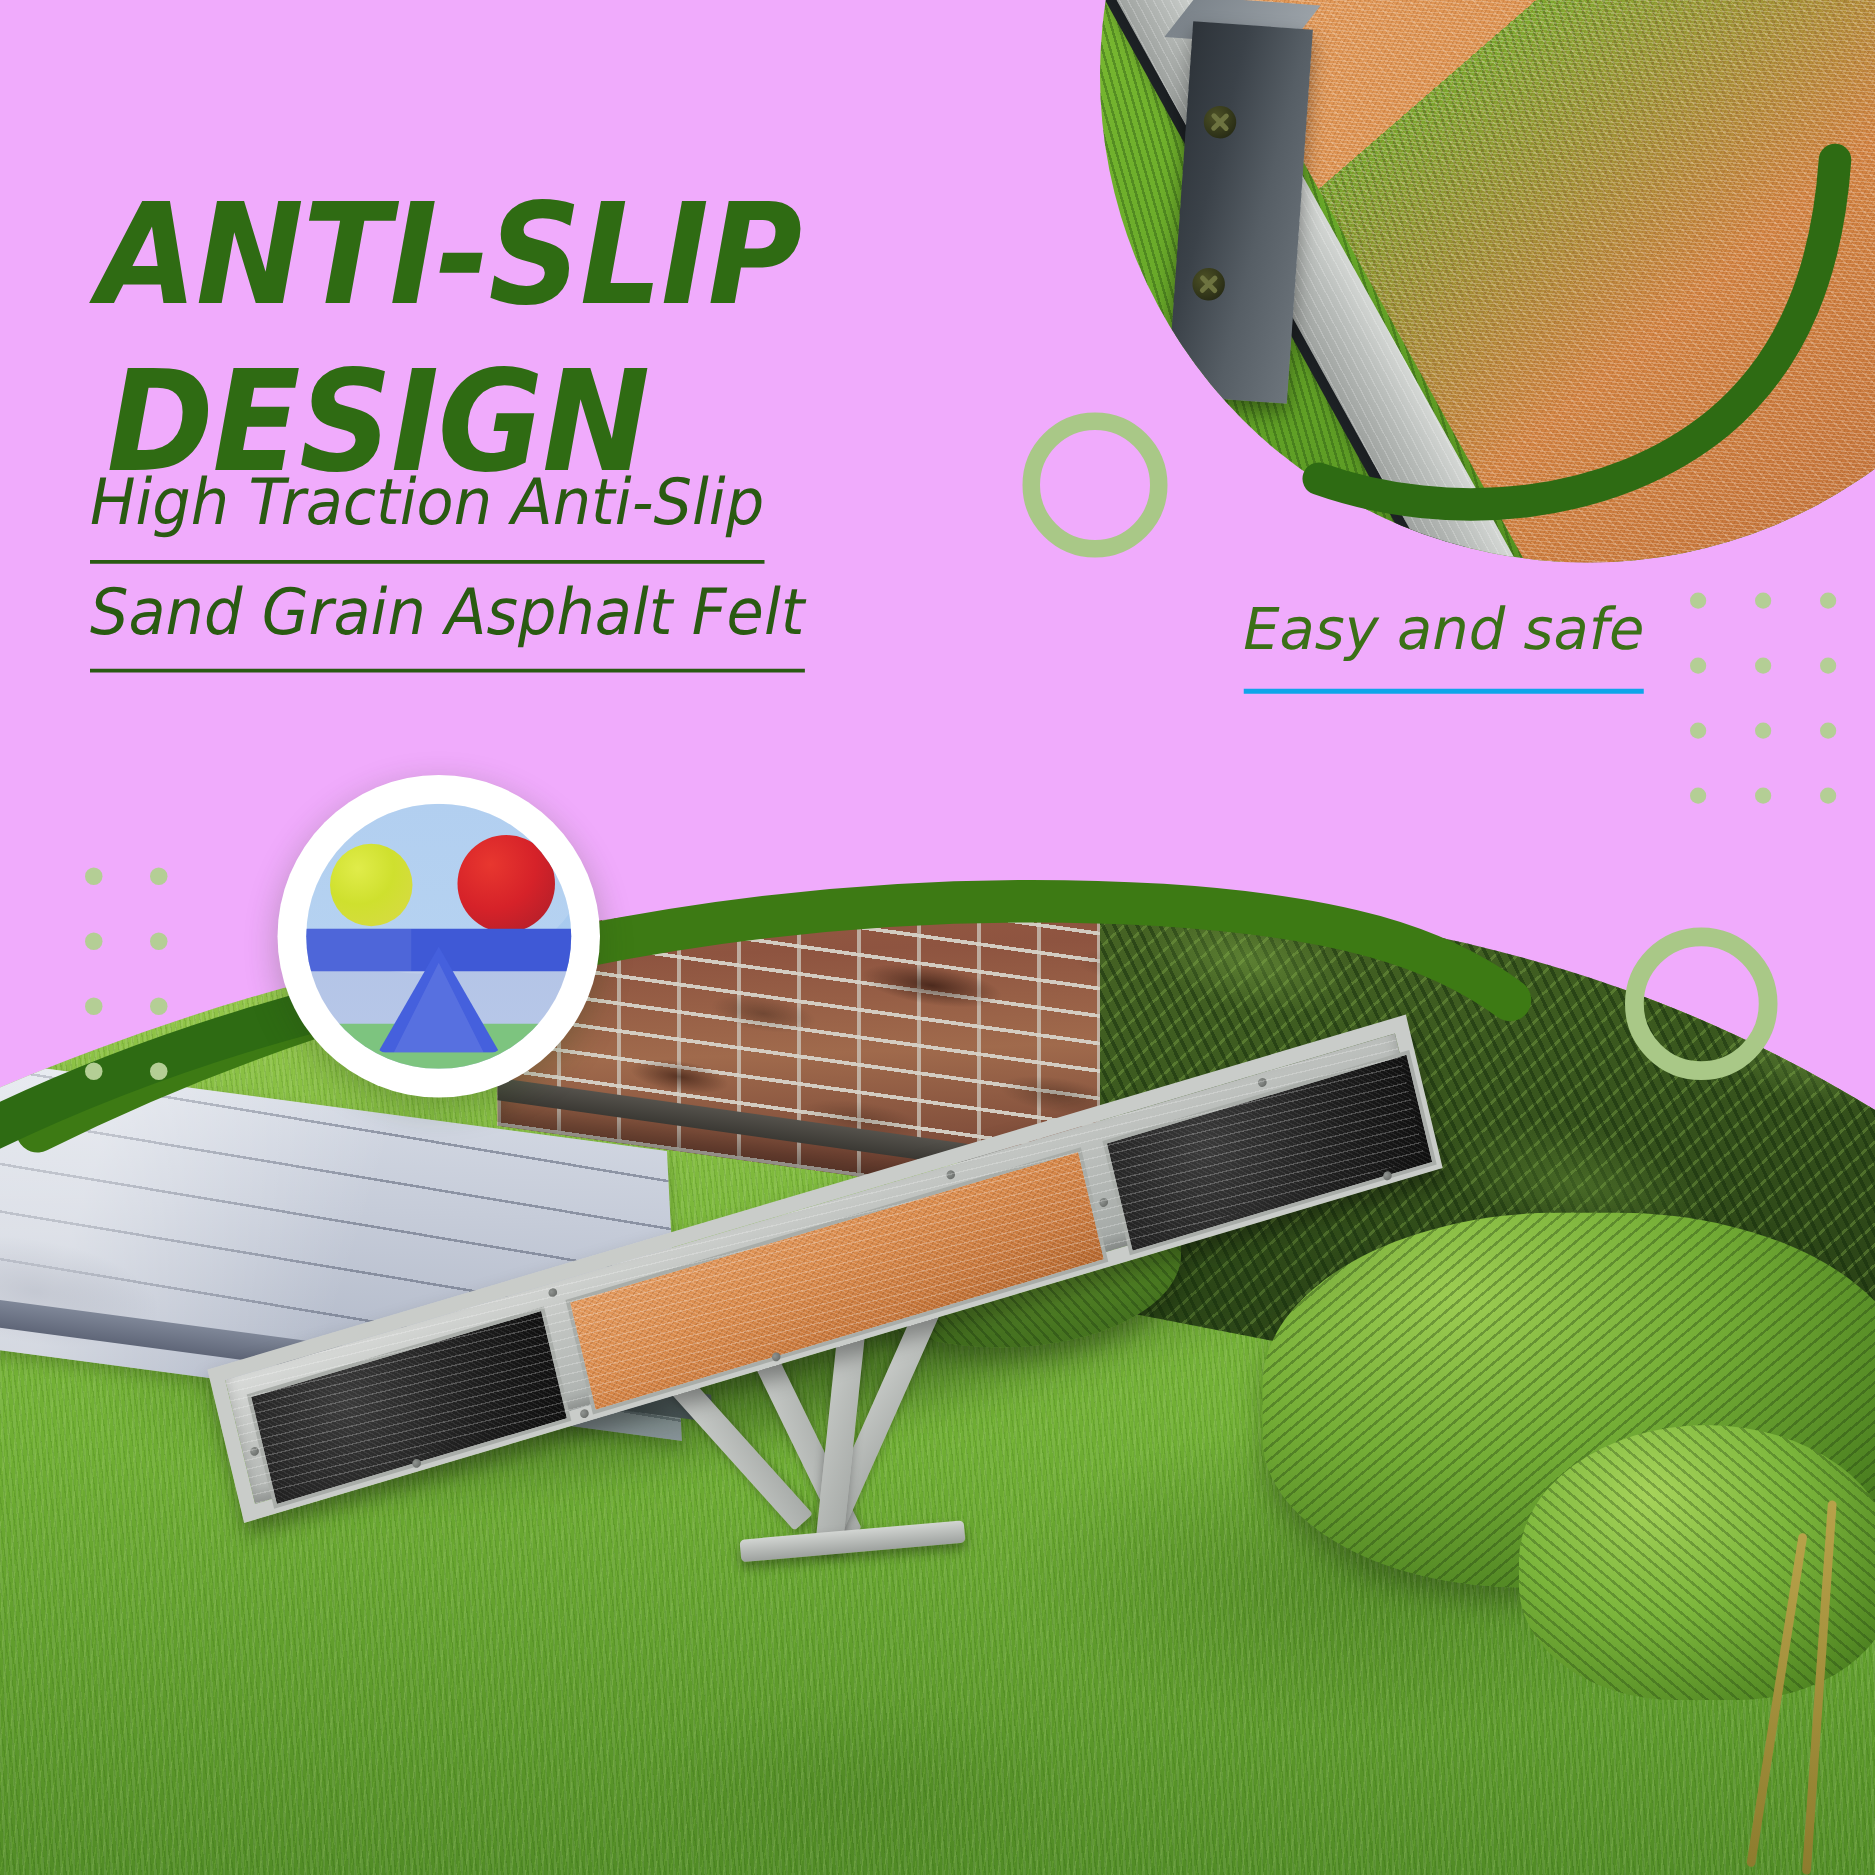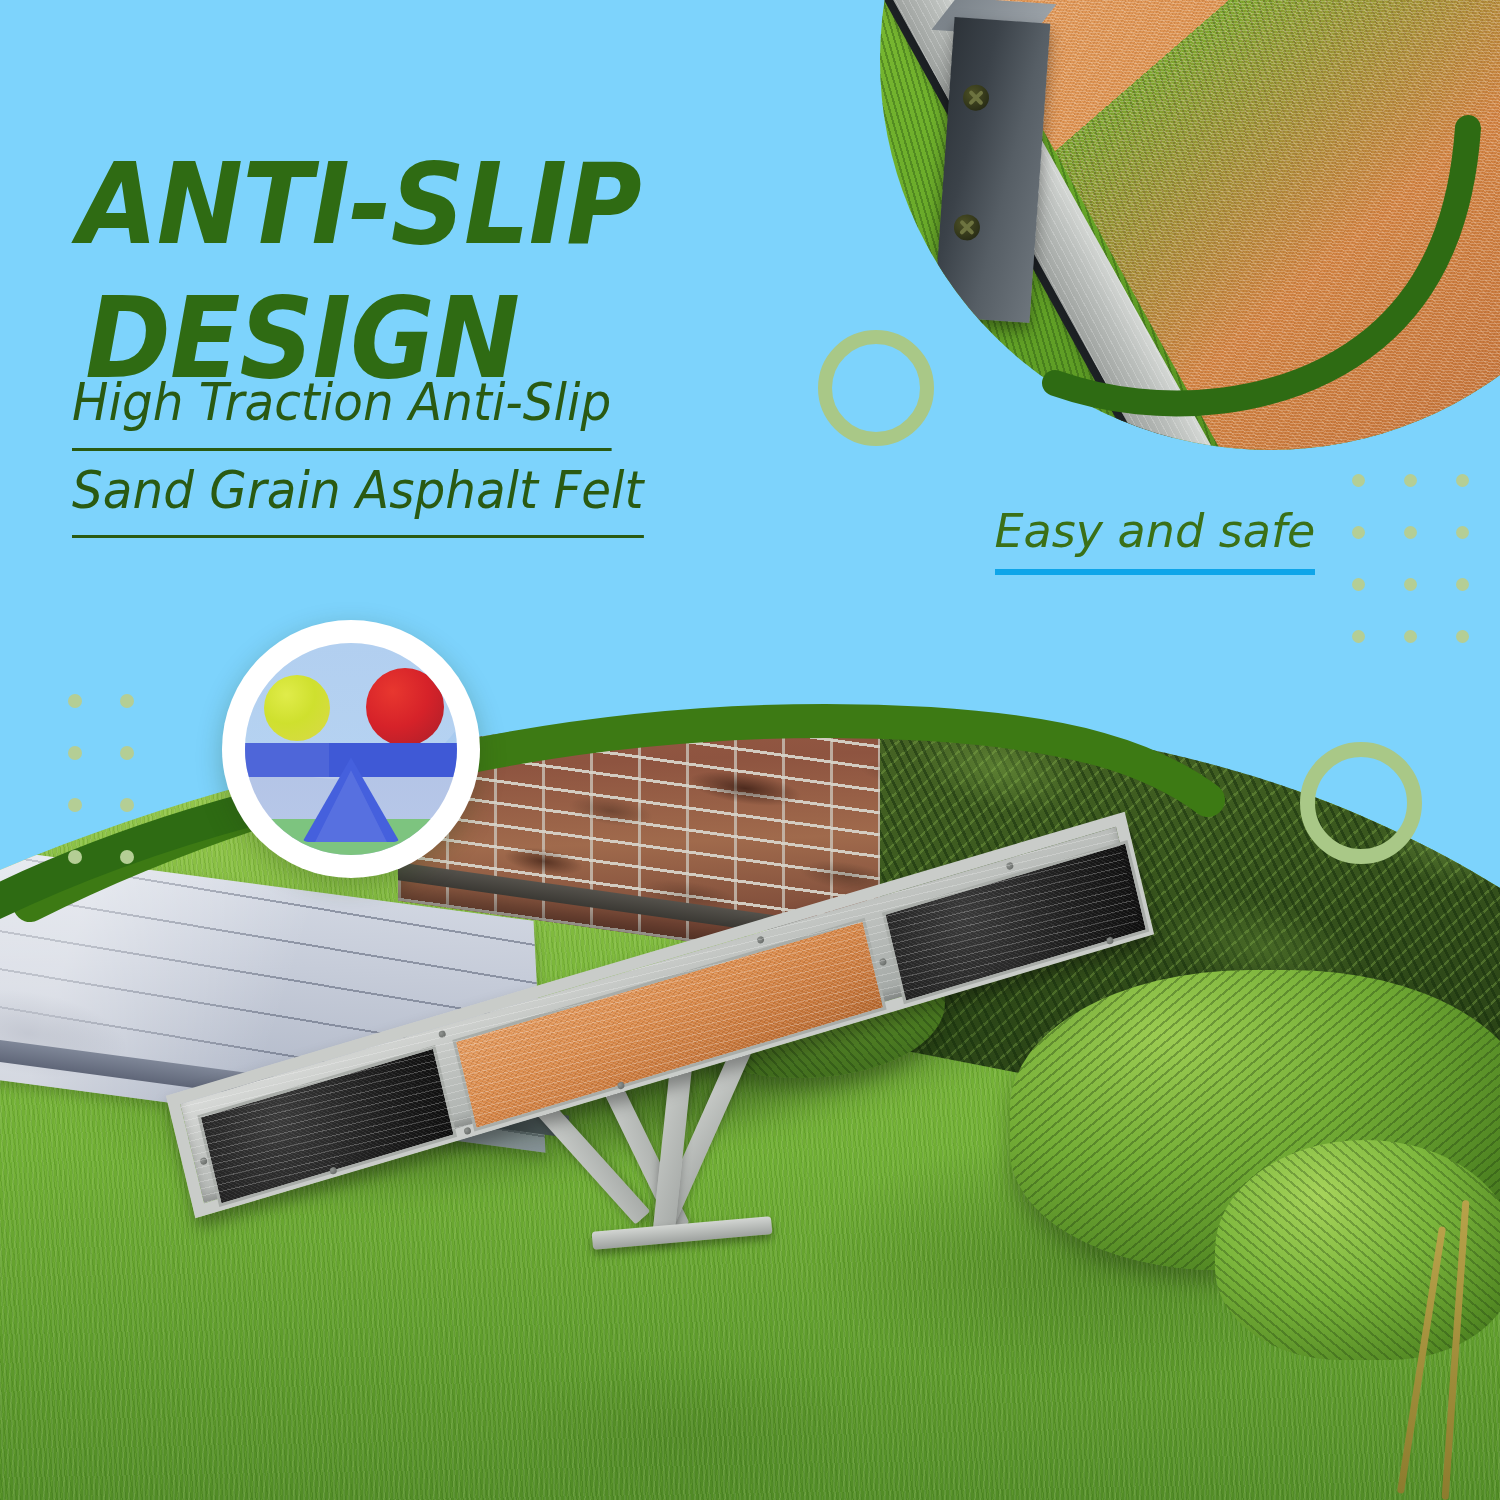--- a/index.html
+++ b/index.html
@@ -2,21 +2,21 @@
 <html><head>
 <meta charset="utf-8">
 <title>Anti-Slip Design</title>
 <style>
   html,body{margin:0;padding:0;}
   body{
     width:1500px;height:1500px;overflow:hidden;
     font-family:"Liberation Sans","DejaVu Sans",sans-serif;
     background:#f2fbe3;
   }
-  #stage{position:relative;width:1500px;height:1500px;overflow:hidden;background:#7dd3fc;}
+  #stage{position:relative;width:1500px;height:1500px;overflow:hidden;background:#f0abfc;}
 
   
   .photo-scene{
     position:absolute;left:0;top:640px;width:1500px;height:860px;
     overflow:hidden;
   }
   .scene-inner{position:absolute;inset:0;}
 
   
   .lawn{
@@ -297,21 +297,21 @@
     transform:scaleX(.95);transform-origin:left top;
   }
   .sub span{display:block;border-bottom:3px solid #2a5a12;padding-bottom:4px;width:max-content;max-width:100%;}
 
   .right-cap{
     position:absolute;left:955px;top:468px;width:400px;text-align:center;
     font-family:"DejaVu Sans","Liberation Sans",sans-serif;
     font-style:italic;font-weight:400;
     font-size:46px;line-height:1.56;color:#3b7017;
   }
-  .right-cap span{display:inline-block;border-bottom:6px solid #0ea5e9;padding-bottom:1px;margin-top:28px;}
+  .right-cap span{display:inline-block;border-bottom:4px solid #0ea5e9;padding-bottom:11px;}
 </style>
 </head>
 <body>
 
 <div id="stage">
 
   <div class="photo-scene" style="clip-path: path('M 0 230 C 260 120, 560 60, 900 78 C 1160 92, 1340 150, 1500 248 L 1500 860 L 0 860 Z');">
     <div class="scene-inner">
       <div class="lawn"></div>
       <div class="brick"></div>

